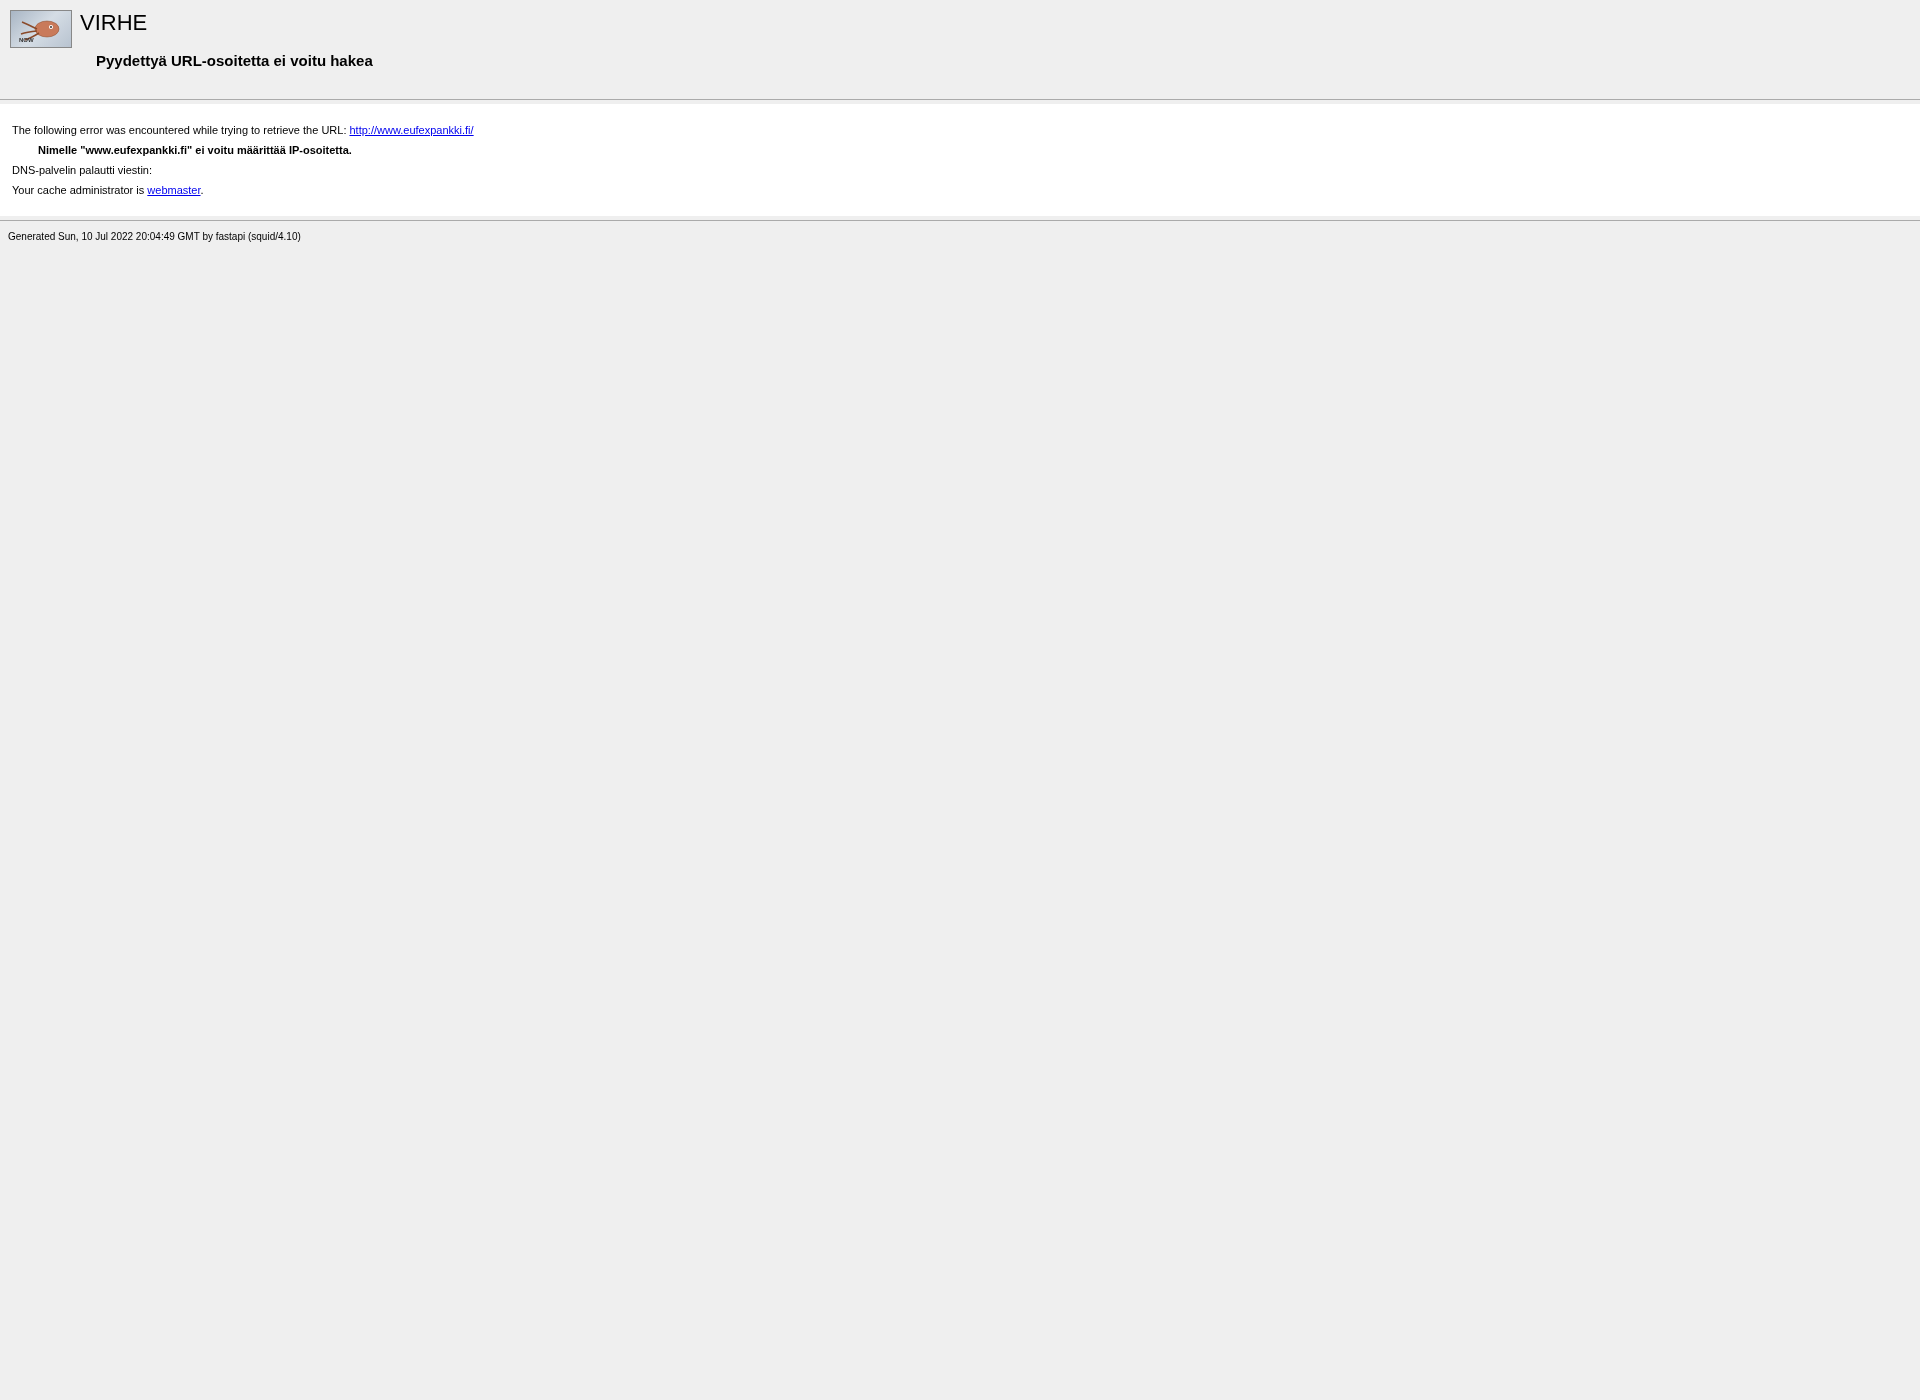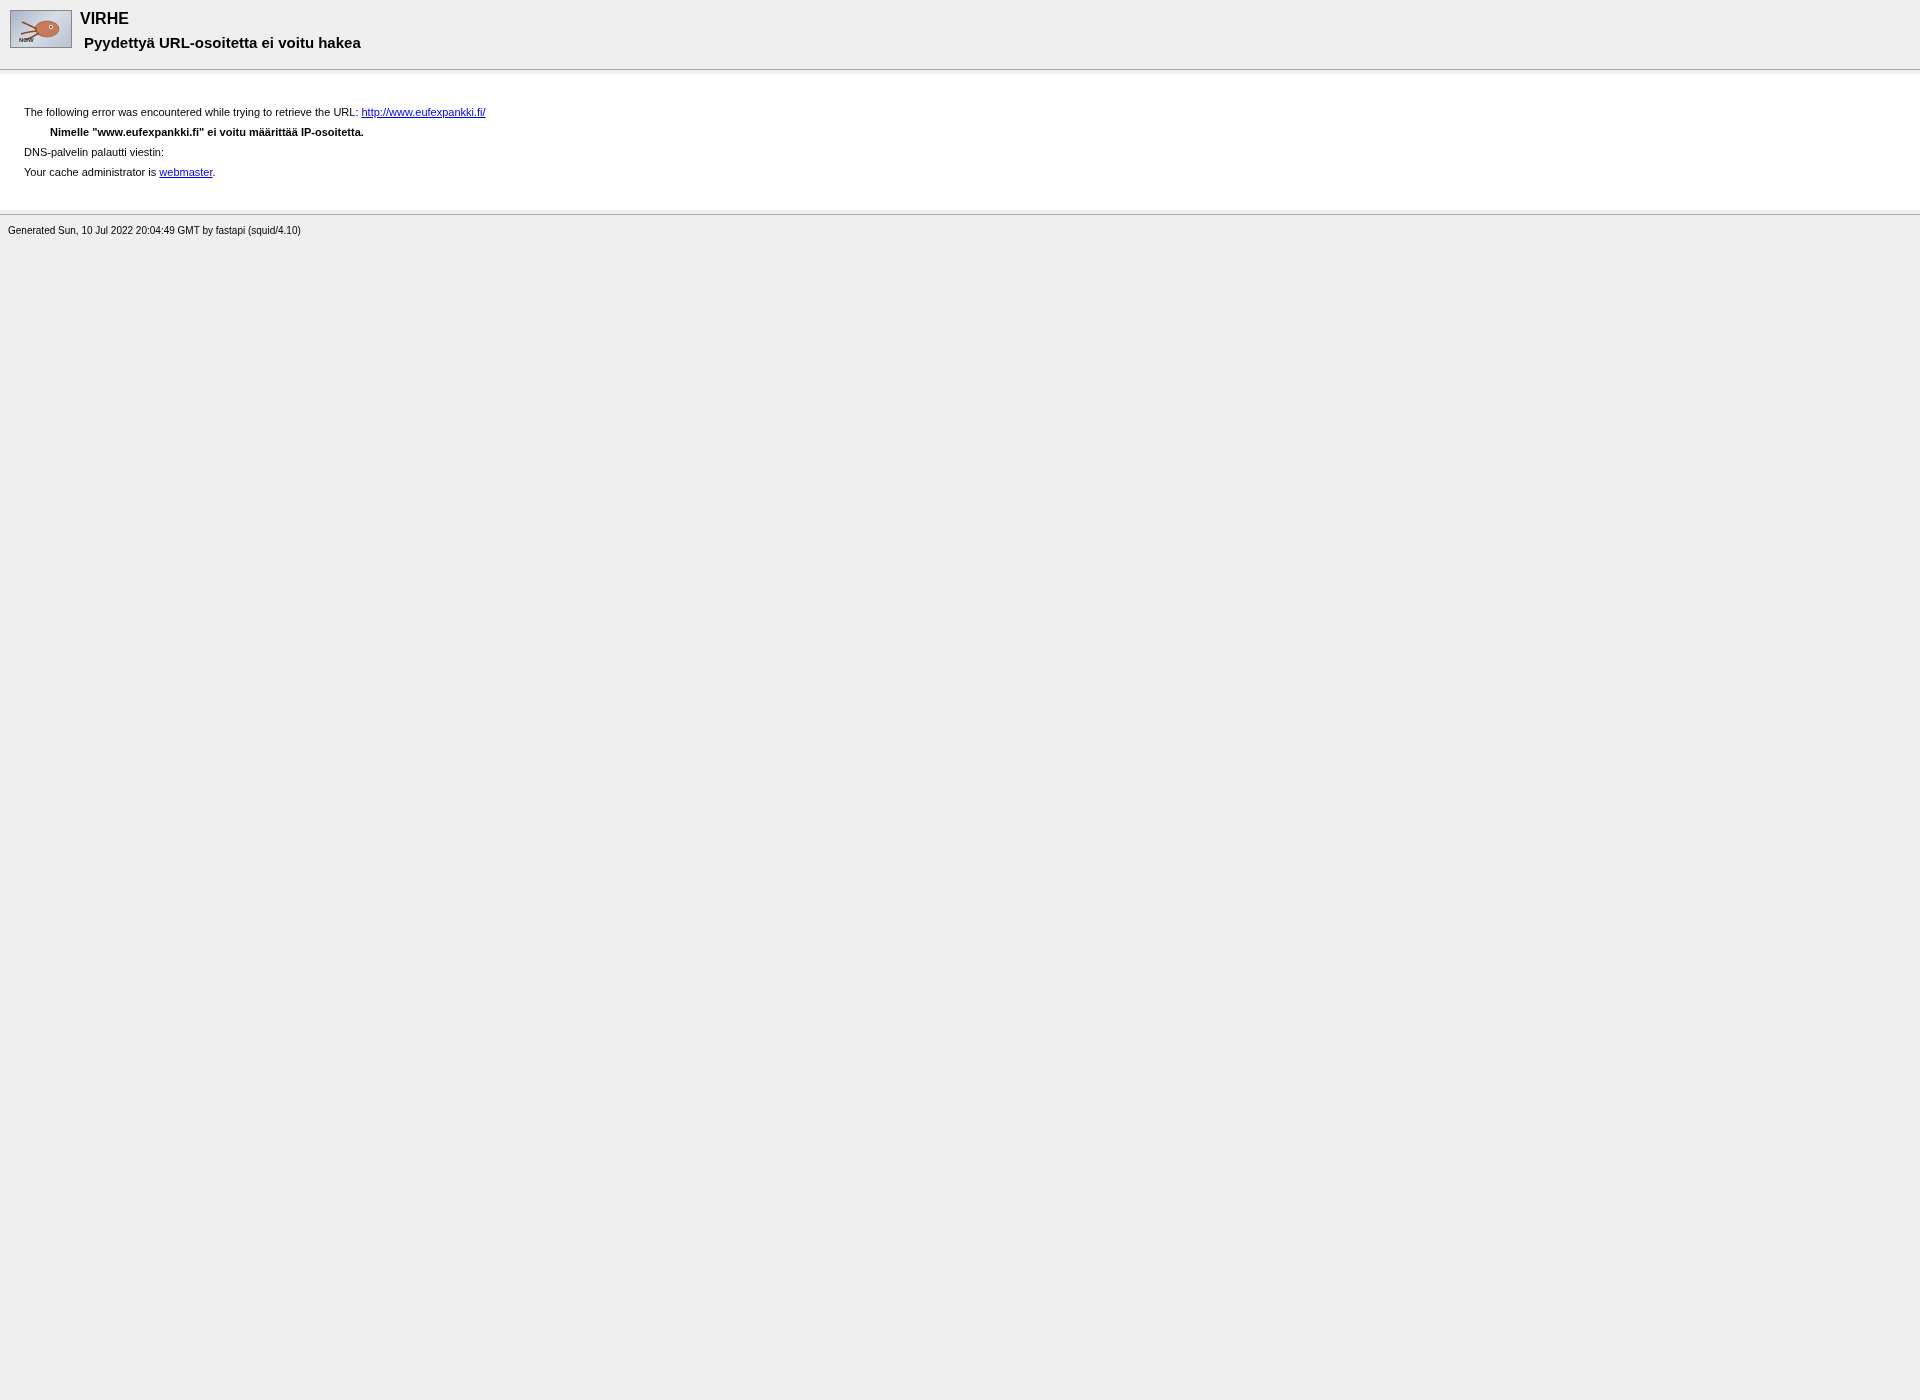--- a/index.html
+++ b/index.html
@@ -25,36 +25,36 @@
       align-items: center;
       justify-content: center;
       overflow: hidden;
     }
     .logo svg {
       width: 48px;
       height: 30px;
     }
     .header-text h1 {
       margin: 0 0 6px 0;
-      font-size: 16px;
-      font-weight: bold;
+      font-size: 22px;
+      font-weight: normal;
     }
     .header-text h2 {
-      margin: 4px;
+      margin: 16px;
       font-size: 15px;
       font-weight: bold;
     }
     hr {
       border: none;
       border-top: 1px solid #aaa;
       margin: 4px 0;
     }
     .content {
       background-color: #ffffff;
-      padding: 24px;
+      padding: 12px;
     }
     .content p {
       margin: 8px 0;
       font-size: 11px;
     }
     .indented {
       margin-left: 26px !important;
     }
     .bold {
       font-weight: bold;

